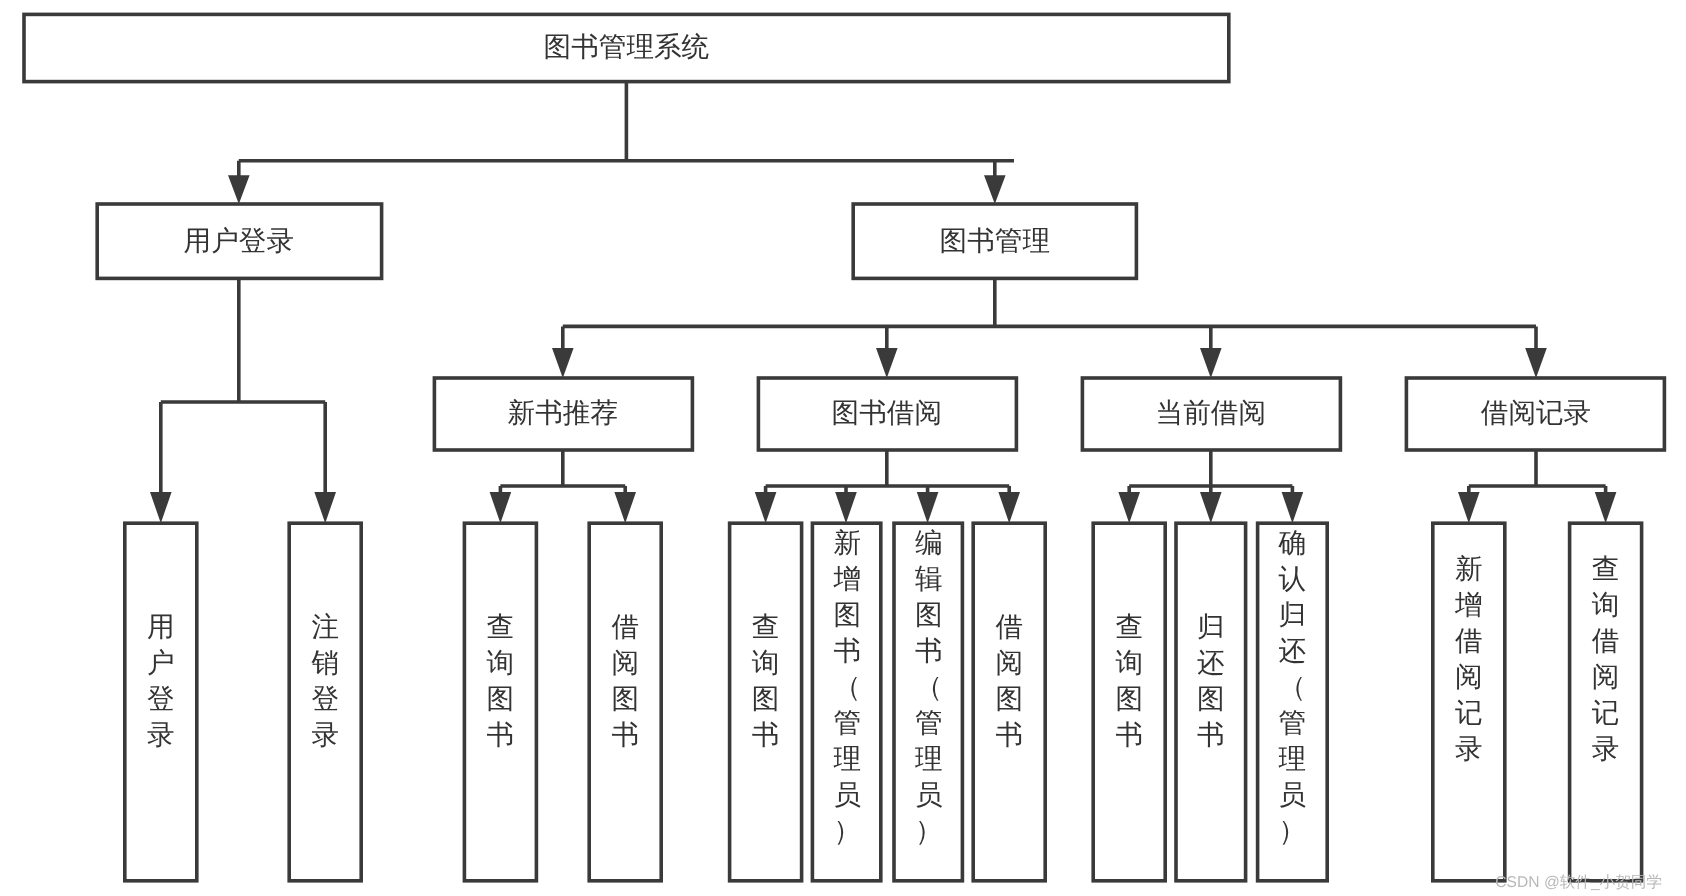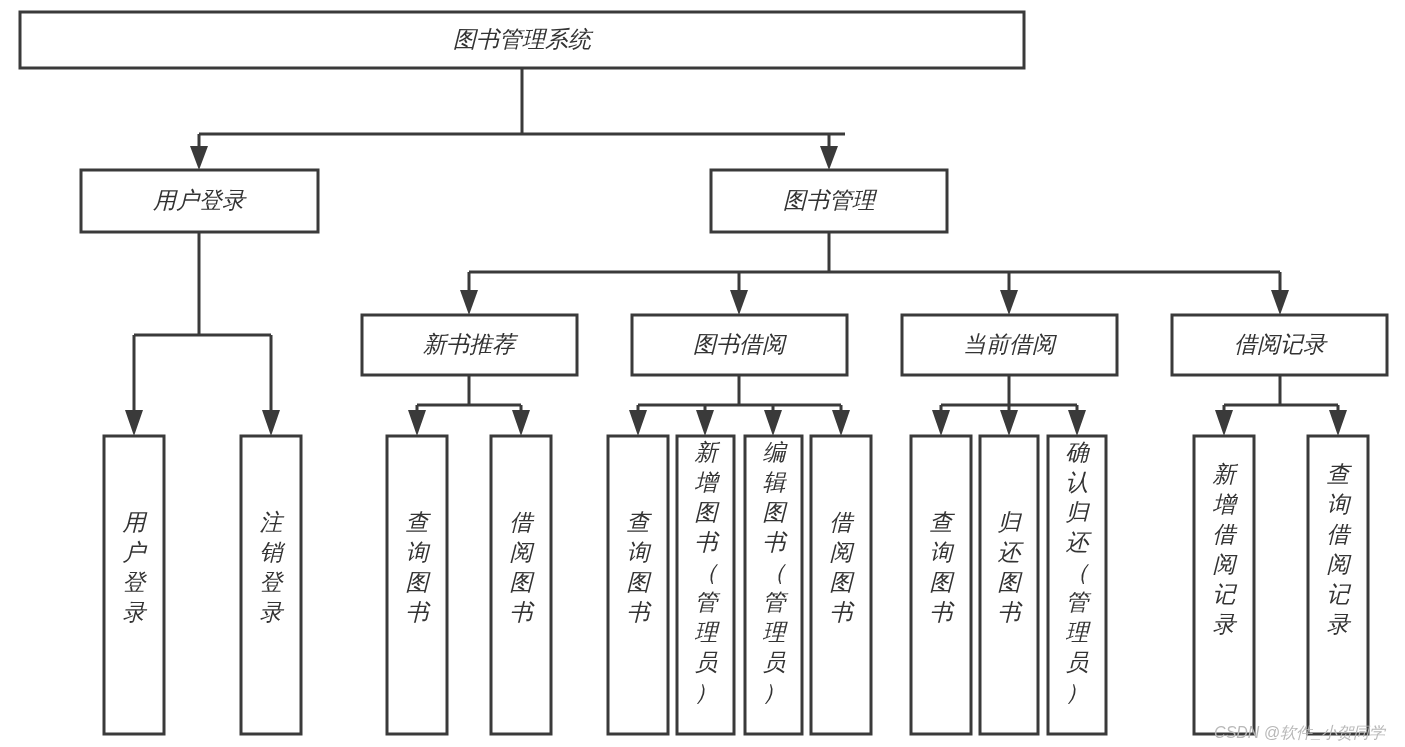--- a/index.html
+++ b/index.html
@@ -13,21 +13,20 @@
     font-family: "Liberation Sans", "DejaVu Sans", sans-serif;
     overflow: hidden;
     position: relative;
   }
   #diagram-root {
     position: absolute;
     top: 0;
     left: 0;
     width: 1393px;
     height: 747px;
-    font-style: italic;
   }
   svg#flow {
     display: block;
     width: 1405px;
     height: 747px;
   }
   .node-box {
     fill: #ffffff;
     stroke: #3a3a3a;
     stroke-width: 3;
@@ -53,21 +52,21 @@
     font-family: "Liberation Sans", "DejaVu Sans", sans-serif;
     font-size: 23px;
     fill: #333333;
     text-anchor: middle;
   }
   .watermark {
     position: absolute;
     right: 8px;
     bottom: 3px;
     font-family: "Liberation Sans", "DejaVu Sans", sans-serif;
-    font-size: 16px;
+    font-size: 13px;
     color: #b8b8b8;
     white-space: nowrap;
     pointer-events: none;
   }
 </style>
 </head>
 <body>
 
 <div id="diagram-root">
 

